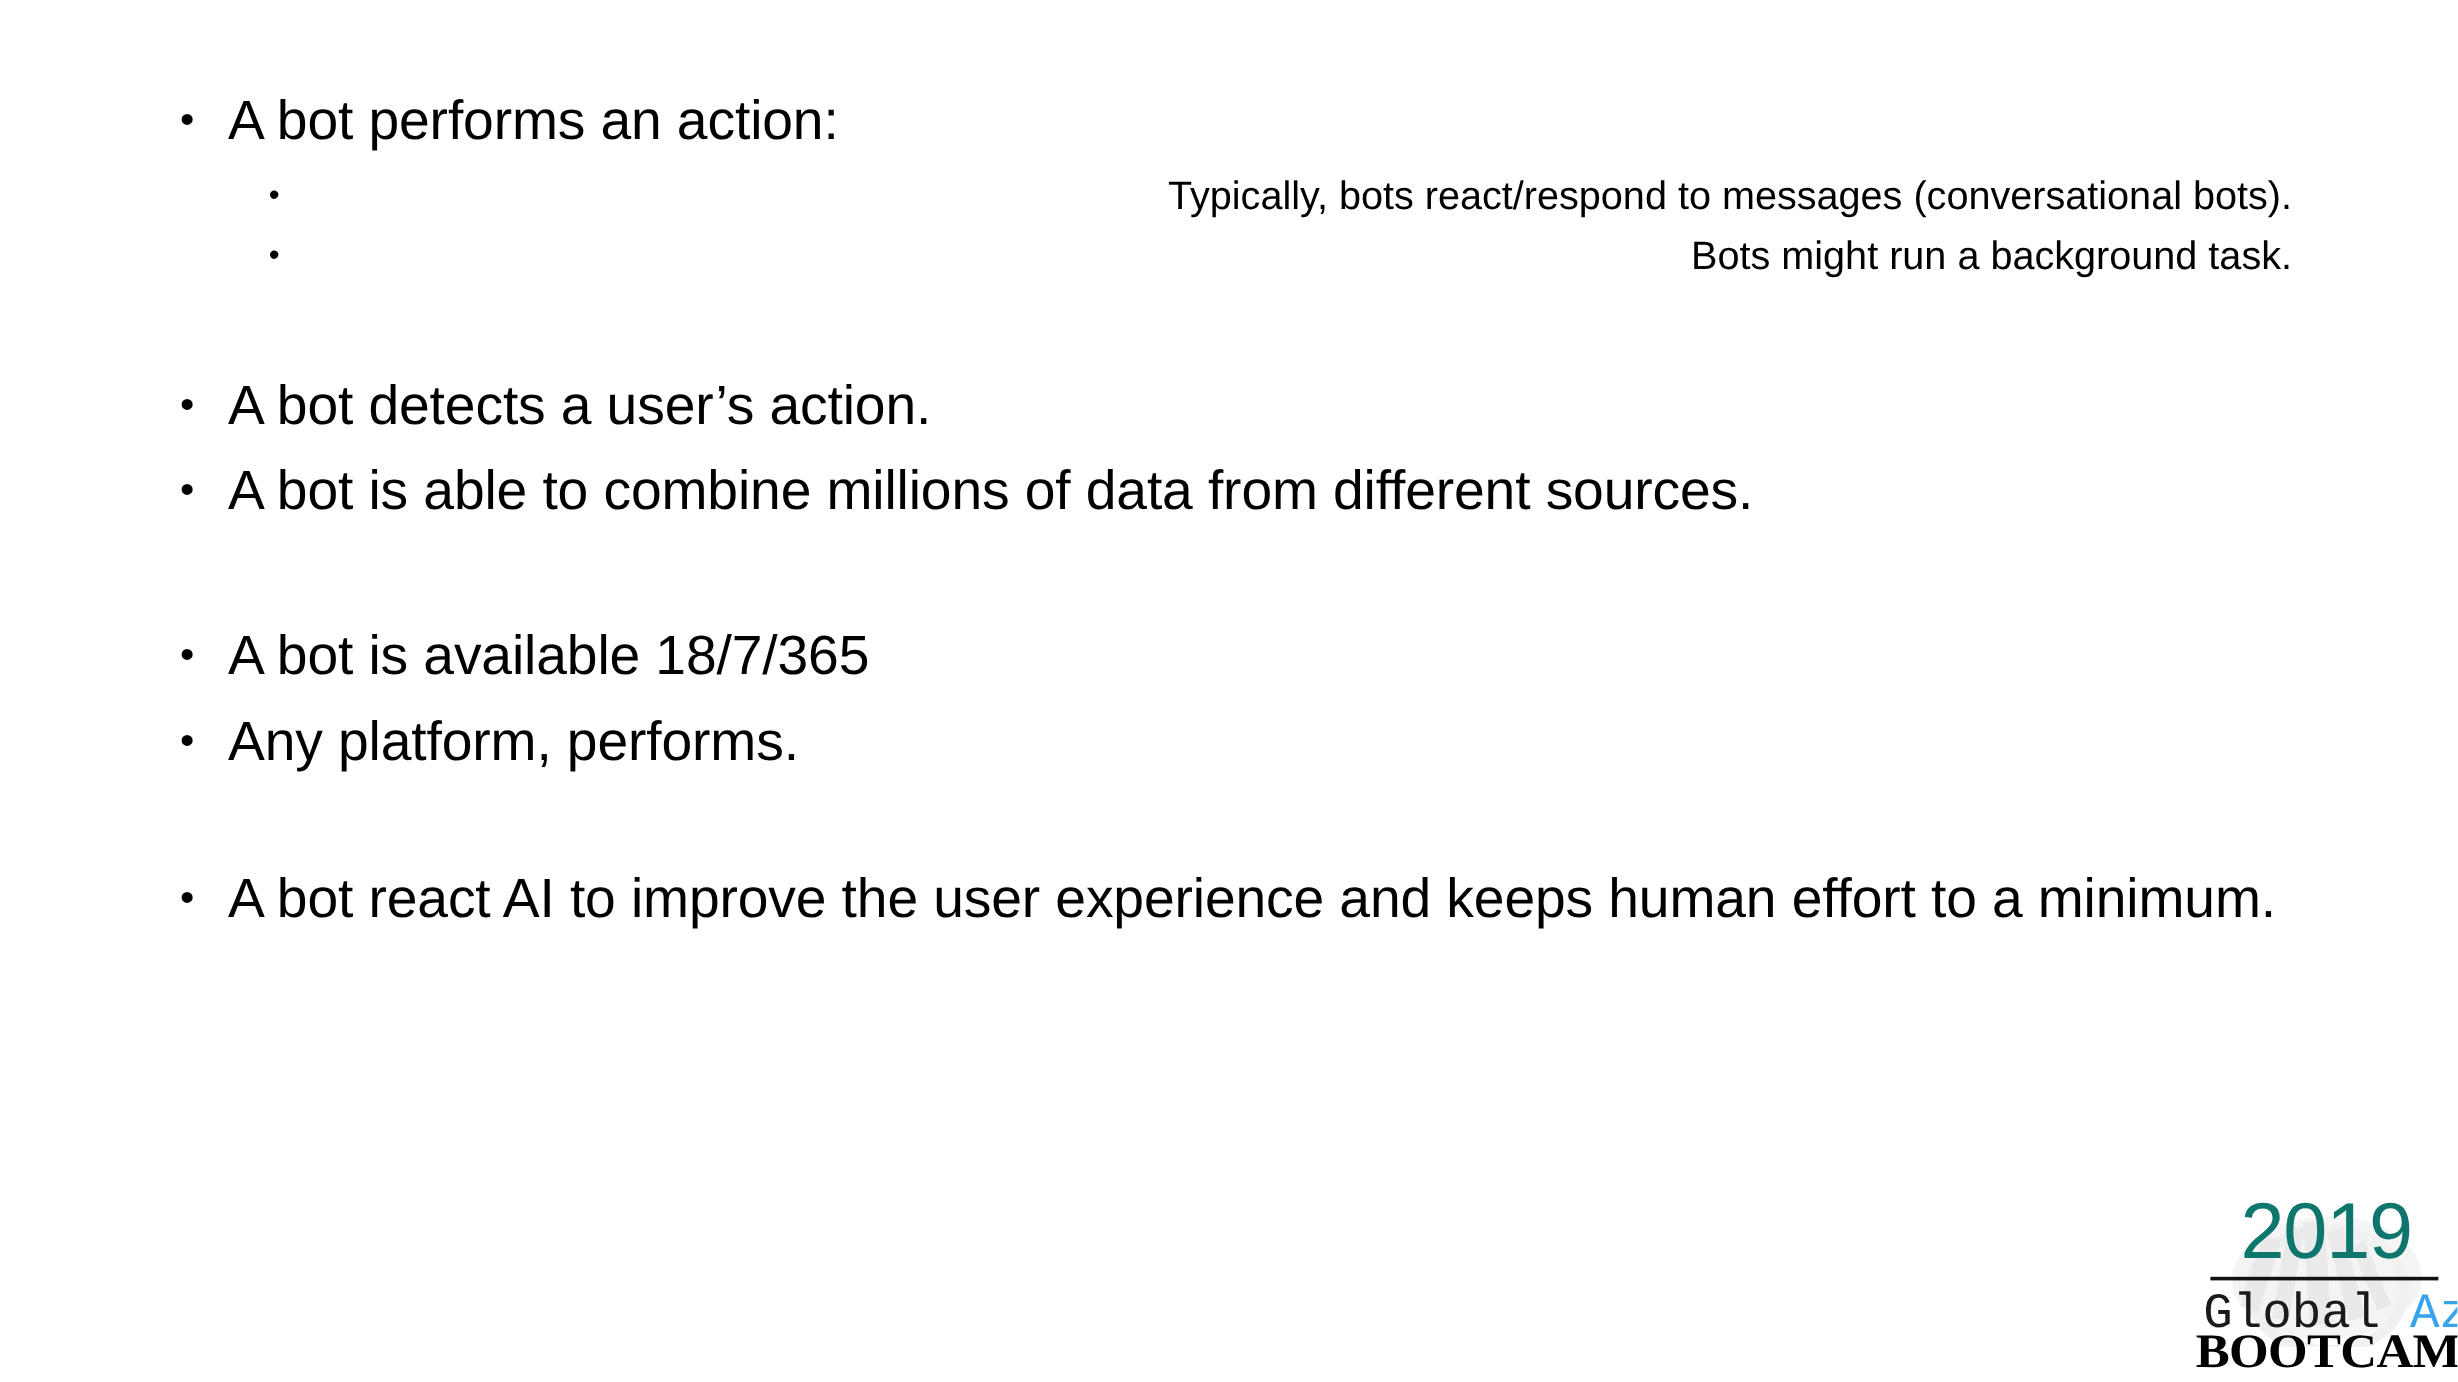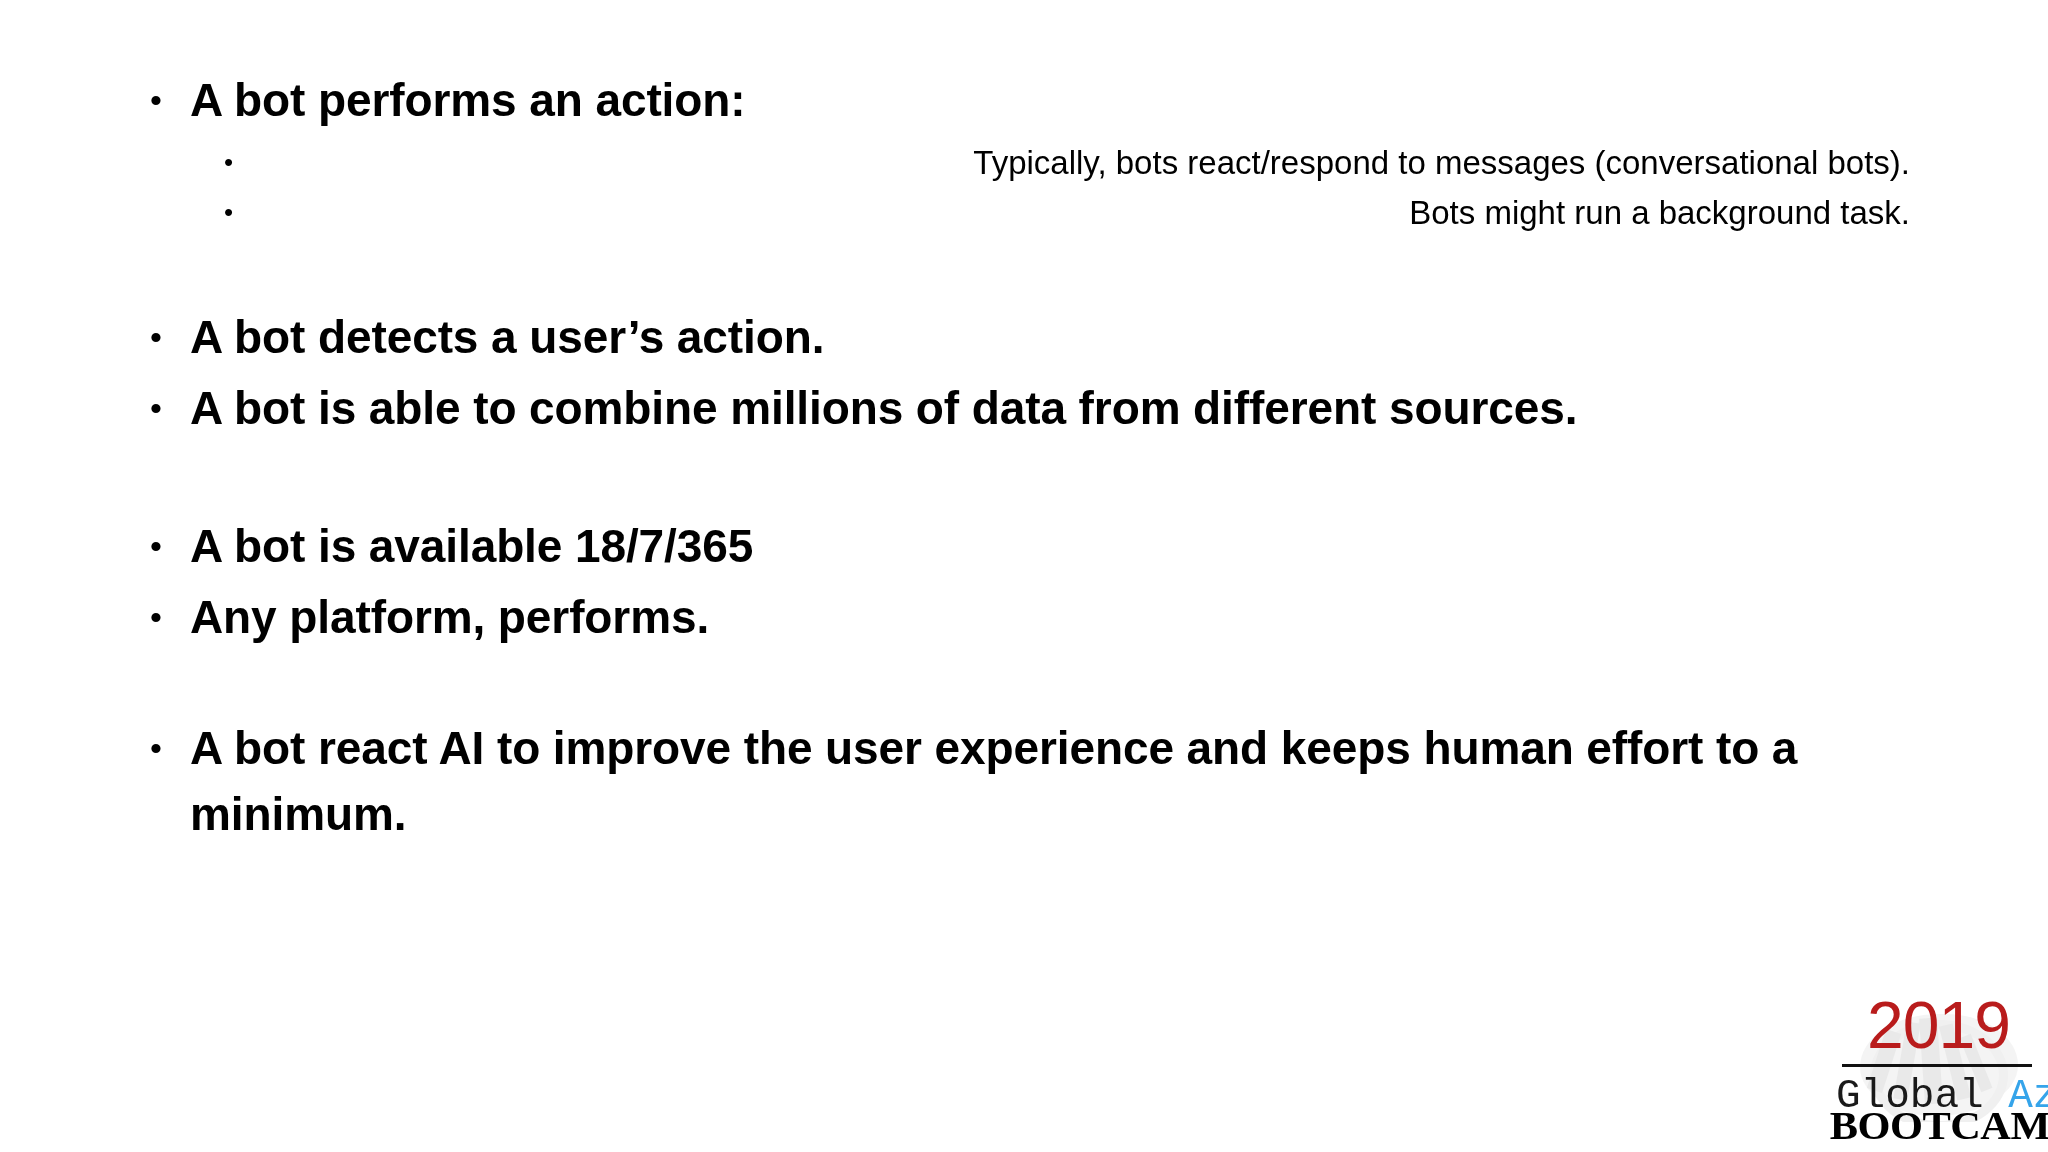--- a/index.html
+++ b/index.html
@@ -44,21 +44,20 @@
   }
   .lvl1 .marker {
     flex: 0 0 auto;
     width: 40px;
     font-size: 34px;
     line-height: 1.92;
     text-align: left;
   }
   .lvl1 .text {
     flex: 1 1 auto;
-    font-weight: bold;
   }
 
   
   .lvl2 {
     font-size: 33px;
     line-height: 1.45;
     margin-left: 74px;
     margin-bottom: 2px;
   }
   .lvl2 .marker {
@@ -128,21 +127,21 @@
   #logo-year {
     position: absolute;
     left: 0;
     top: -4px;
     width: 205px;
     text-align: center;
     font-family: "Liberation Sans", sans-serif;
     font-size: 66px;
     line-height: 1.0;
     letter-spacing: -1px;
-    color: #b91c1c;
+    color: #0f766e;
     font-weight: 400;
   }
   #logo-rule {
     position: absolute;
     left: 6px;
     top: 68px;
     width: 190px;
     height: 3px;
     background: #111111;
   }

